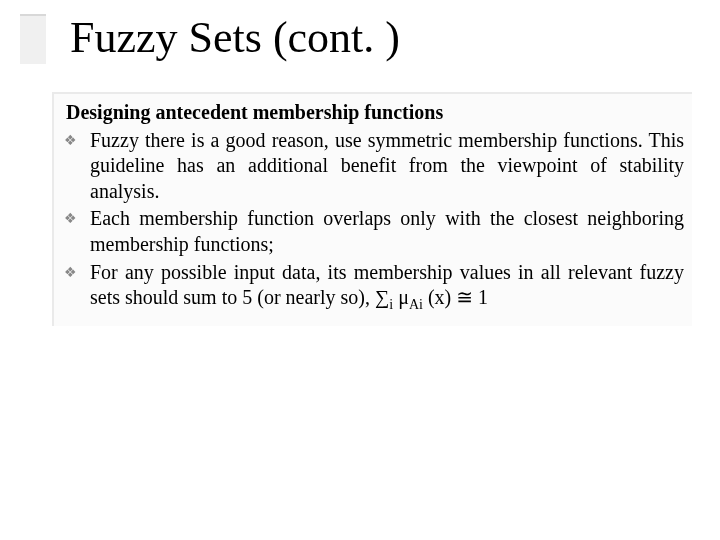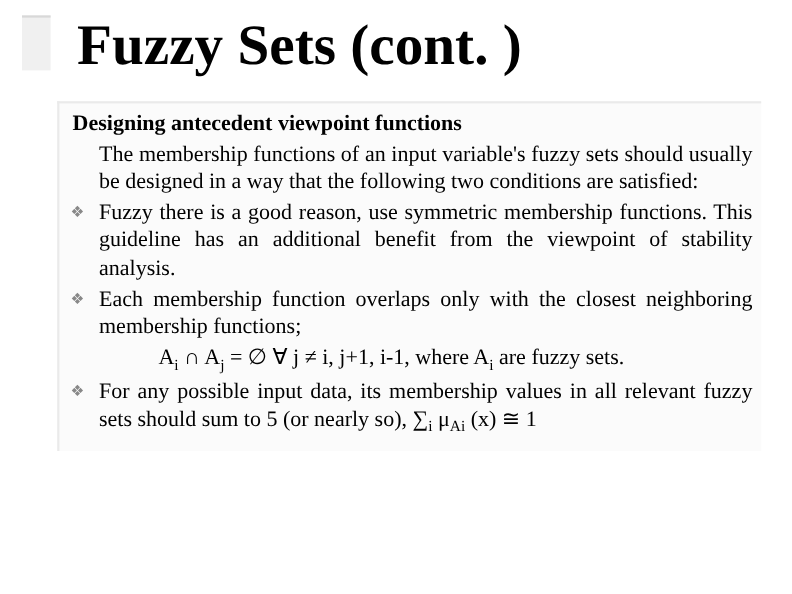--- a/index.html
+++ b/index.html
@@ -19,22 +19,22 @@
   .title-marker {
     position: absolute;
     left: 20px;
     top: 14px;
     width: 26px;
     height: 50px;
     background: #f0f0f0;
     border-top: 2px solid #d8d8d8;
   }
   .title {
-    font-size: 52px;
-    font-weight: 700;
+    font-size: 44px;
+    font-weight: 400;
     padding-left: 30px;
     letter-spacing: 0px;
   }
   .content {
     position: absolute;
     left: 52px;
     right: 28px;
     top: 92px;
     background: #fbfbfb;
     border-top: 2px solid #eaeaea;
@@ -79,39 +79,33 @@
 </head>
 <body>
 
 <div class="title-wrap">
   <div class="title-marker"></div>
   <h1 class="title">Fuzzy Sets (cont. )</h1>
 </div>
 
 <div class="content">
 
-  <div class="heading">Designing antecedent viewpoint functions</div>
+  <div class="heading">Designing antecedent membership functions</div>
 
-  <div class="intro">The membership functions of an input variable's fuzzy sets should usually be designed  in a way that the following two conditions are satisfied:</div>
 
   <div class="item">
     <span class="bullet">❖</span>
     <span class="item-text">Fuzzy there is a good reason, use symmetric membership functions. This guideline has an additional benefit from the viewpoint of stability analysis.</span>
   </div>
 
   <div class="item">
     <span class="bullet">❖</span>
     <span class="item-text">Each membership function overlaps only with the closest neighboring membership functions;</span>
   </div>
 
-  <div class="formula">
-    <span>
-      <span>A</span><span class="sub">i</span><span class="sym"> ∩ </span><span>A</span><span class="sub">j</span><span> = ∅   </span><span class="sym">∀</span><span> j ≠ i, j+1, i-1, where A</span><span class="sub">i</span><span> are fuzzy sets.</span>
-    </span>
-  </div>
 
   <div class="item">
     <span class="bullet">❖</span>
     <span class="item-text">
       <span>For any possible input data, its membership values in all relevant fuzzy sets should sum to 5 (or nearly so),  </span><span class="sym">∑</span><span class="sub">i</span><span> μ</span><span class="sub">Ai</span><span> (x) </span><span class="sym">≅</span><span> 1</span>
     </span>
   </div>
 
 </div>
 

